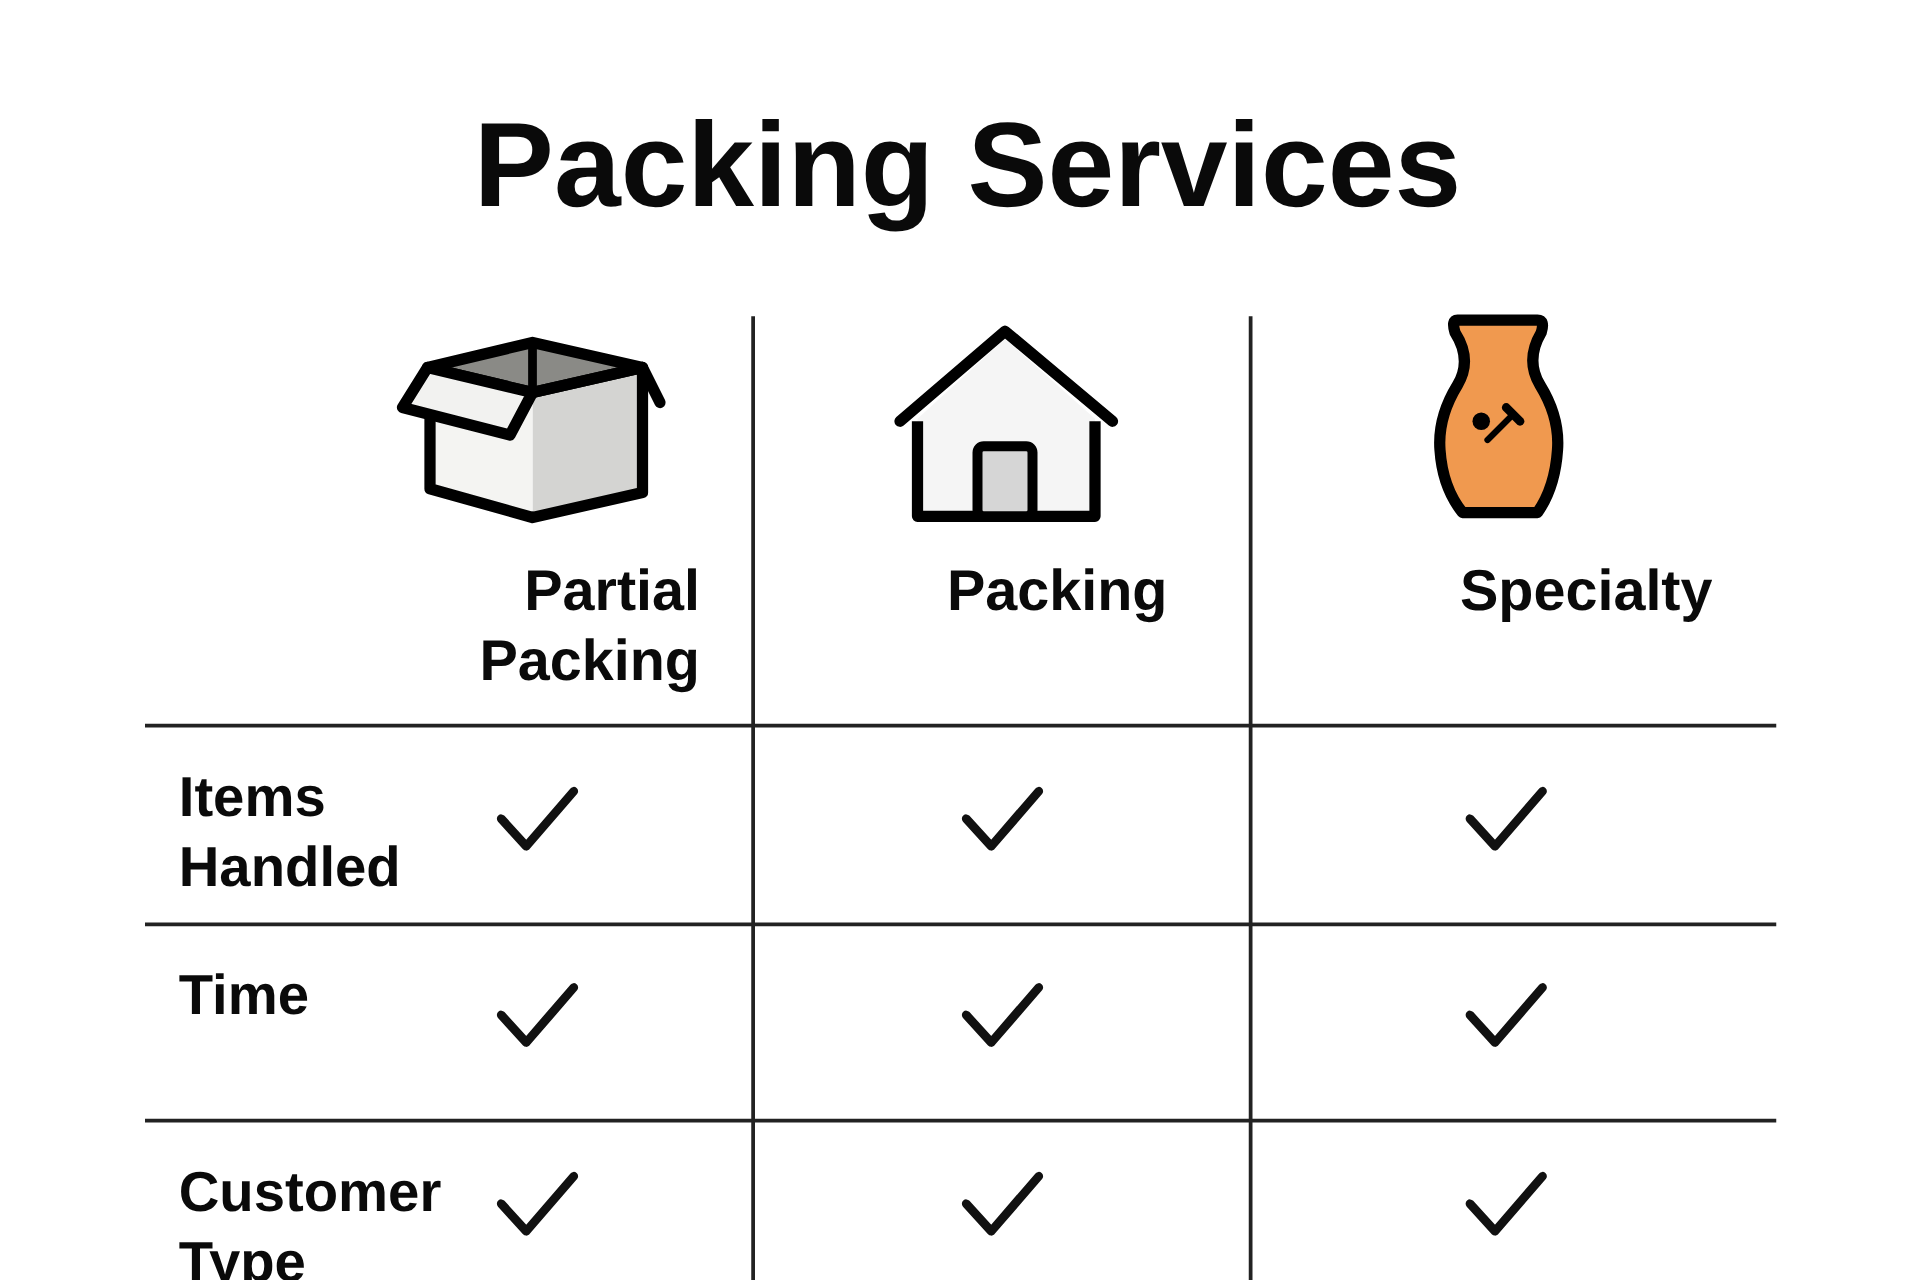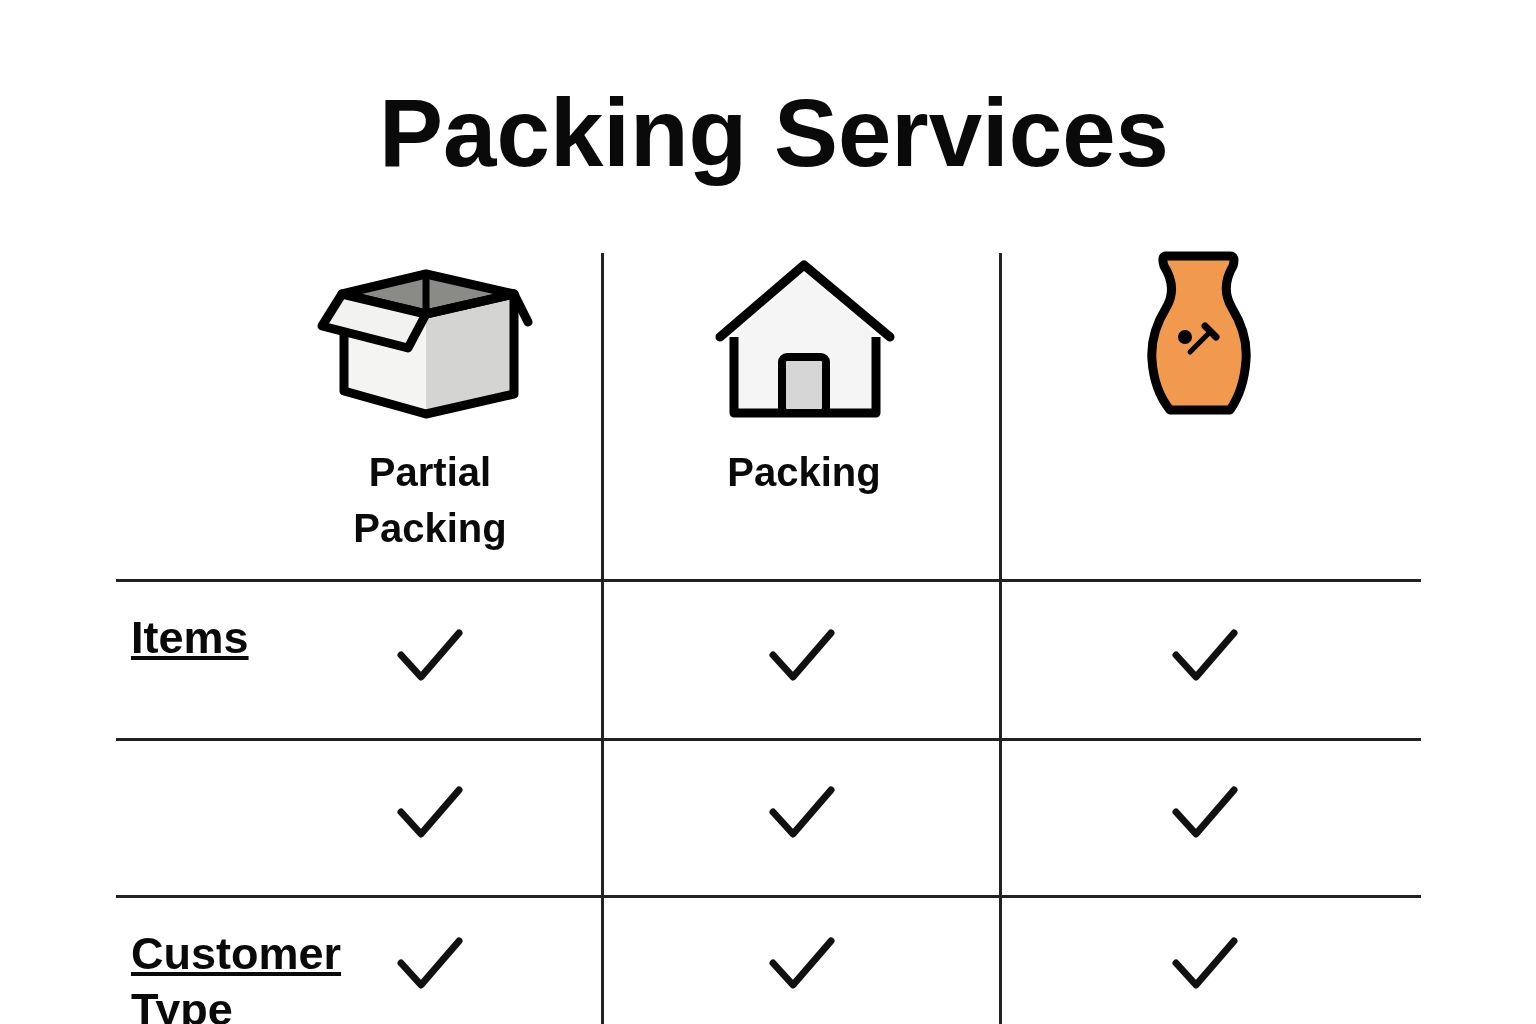--- a/index.html
+++ b/index.html
@@ -8,24 +8,24 @@
     position:relative; font-family:"Liberation Sans", "DejaVu Sans", sans-serif; color:#0a0a0a;
   }
   .title {
     position:absolute; left:0; top:78px; width:1548px; text-align:center;
     font-size:96px; font-weight:bold; letter-spacing:0px; line-height:110px;
   }
   .vline { position:absolute; width:3px; background:#222; }
   .hline { position:absolute; height:3px; background:#222; left:116px; width:1305px; }
   .icon { position:absolute; }
   .col-label {
-    position:absolute; text-align:center; font-size:40px; font-weight:bold; line-height:56px;
+    position:absolute; text-align:right; font-size:46px; font-weight:bold; line-height:56px;
   }
   .row-label {
-    position:absolute; left:131px; font-size:45px; font-weight:bold; line-height:56px;text-decoration:underline;
+    position:absolute; left:143px; font-size:45px; font-weight:bold; line-height:56px;
   }
   .check { position:absolute; width:70px; height:60px; }
 </style>
 </head>
 <body>
 
 <div class="title">Packing Services</div>
 
 <div class="vline" style="left:601px; top:253px; height:771px;"></div>
 <div class="vline" style="left:999px; top:253px; height:771px;"></div>
@@ -59,26 +59,29 @@
 </svg>
 
 <div class="col-label" style="left:300px; top:444px; width:260px;">
   <div>Partial</div>
   <div>Packing</div>
 </div>
 <div class="col-label" style="left:674px; top:444px; width:260px;">
   <div>Packing</div>
 </div>
 <div class="col-label" style="left:1030px; top:444px; width:340px;">
+  <div>Specialty</div>
 </div>
 
 <div class="row-label" style="top:610px;">
   <div>Items</div>
+  <div>Handled</div>
 </div>
 <div class="row-label" style="top:768px;">
+  <div>Time</div>
 </div>
 <div class="row-label" style="top:926px;">
   <div>Customer</div>
   <div>Type</div>
 </div>
 
 <svg class="check" style="left:395px; top:627px;" viewBox="0 0 70 60">
     <polyline points="6,28 26,50 64,6" fill="none" stroke="#111" stroke-width="7" stroke-linecap="round" stroke-linejoin="round"></polyline>
   </svg>
 <svg class="check" style="left:767px; top:627px;" viewBox="0 0 70 60">

